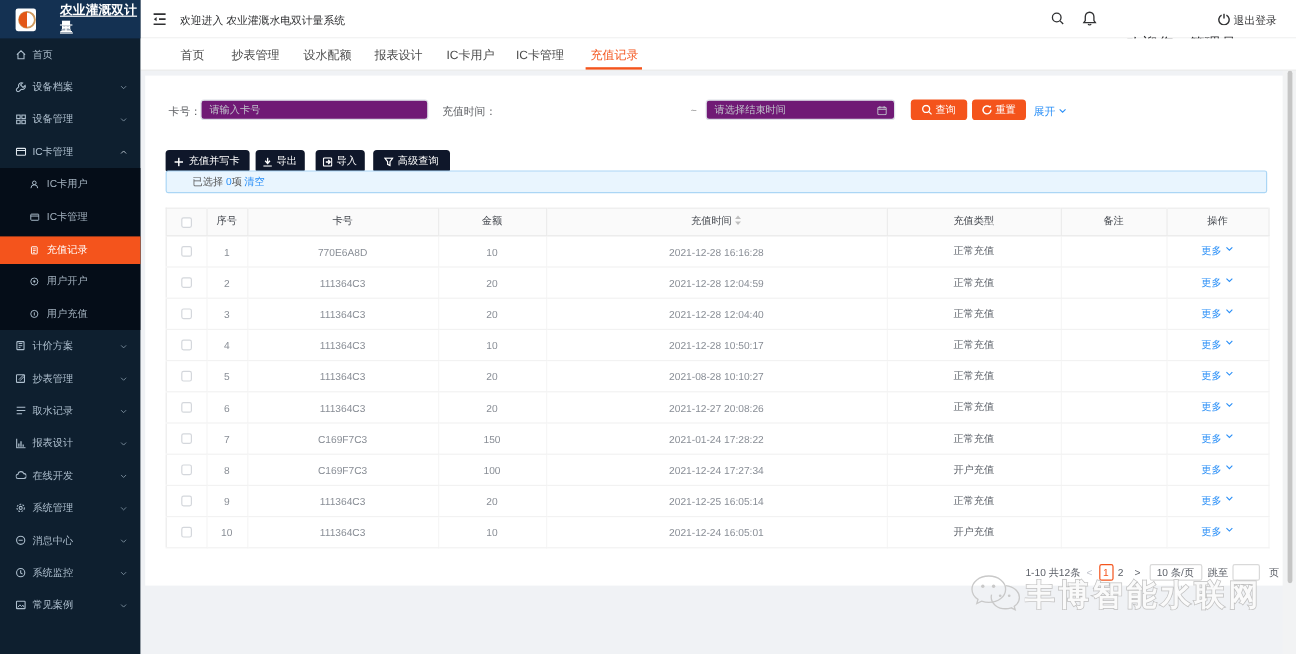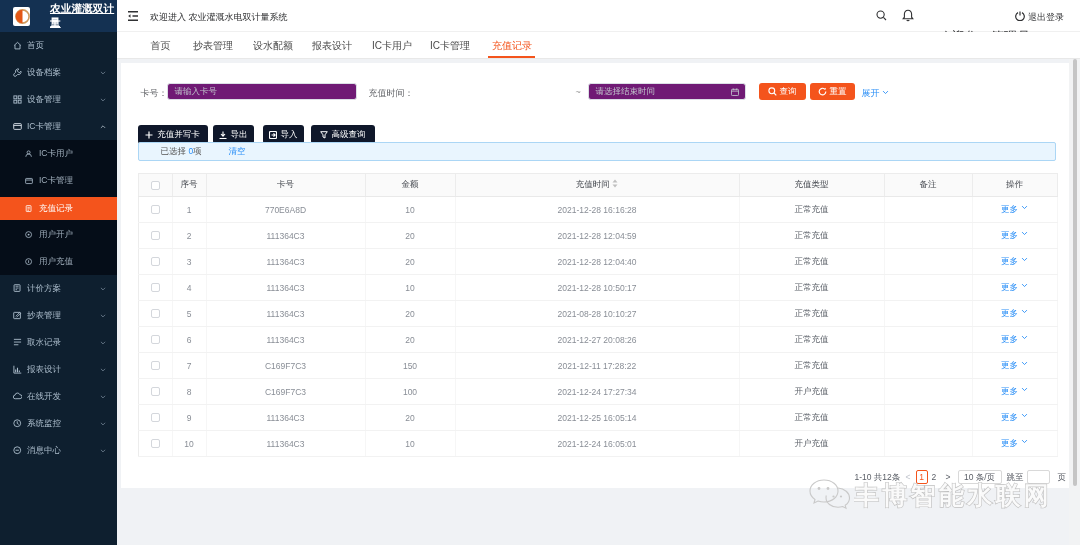--- a/index.html
+++ b/index.html
@@ -48,21 +48,21 @@
 .btn { position:absolute; top:20px; height:17px; background:#f4541c; border-radius:3px; color:#fff; font-size:8.5px; display:flex; align-items:center; justify-content:center; }
 #expand { position:absolute; top:24px; font-size:9px; color:#2a8ff7; }
 
 
 .abtn { position:absolute; top:50px; height:19px; background:#0f172a; border-radius:3px; color:#fff; font-size:8.5px; display:flex; align-items:center; justify-content:center;margin-top:12px; }
 .abtn svg { margin-right:4px; }
 
 
 #alert { position:absolute; left:17px; top:79px; width:918px; height:19px; background:#e9f5fe; border:1px solid #abd6f5; border-radius:2px; font-size:8.5px; color:#555; line-height:17px; }
 #alert .n { color:#2a8ff7; }
-#alert .clear { color:#2a8ff7; margin-left:27px;text-align:right; }
+#alert .clear { color:#2a8ff7; margin-left:2px;text-align:right; }
 
 
 #table { position:absolute; left:17px; top:110px; width:919px; }
 table { border-collapse:collapse; width:919px; table-layout:fixed; border:1px solid #ececec; border-bottom:none; }
 th { background:#fafafa; height:23px; font-size:8.5px; color:#42464d; font-weight:normal; border-bottom:1px solid #e9e9e9; border-right:1px solid #ececec; }
 td { height:26px; text-align:center; font-size:8.5px; color:#898e96; border-bottom:1px solid #f2f2f2; border-right:1px solid #f6f6f6; }
 td.t { color:#5d626a; }
 .cb { width:9px; height:9px; border:1px solid #d4d7dc; border-radius:2px; background:#fff; margin:0 auto; }
 .more { color:#2a8ff7; }
 .more svg { vertical-align:1px; margin-left:3px; }
@@ -189,32 +189,48 @@
         </svg></div>
       <div class="mi "><span class="ic">
           <svg viewBox="0 0 10 10">
             <path d="M2.5 7.5 a2 2 0 0 1 -0.3 -4 a2.8 2.8 0 0 1 5.4 -0.5 a2.2 2.2 0 0 1 0.3 4.4 Z" fill="none" stroke="#aebfce" stroke-width="1"></path>
           </svg>
         </span>在线开发<svg class="caret" viewBox="0 0 10 10">
           <path d="M1.5 3 L5 6.5 L8.5 3" fill="none" stroke="#8294a5" stroke-width="1.2"></path>
         </svg></div>
       <div class="mi "><span class="ic">
           <svg viewBox="0 0 10 10">
+            <circle cx="4.7" cy="4.7" r="1.4" fill="none" stroke="#aebfce" stroke-width="1"></circle>
+            <circle cx="4.7" cy="4.7" r="3.4" fill="none" stroke="#aebfce" stroke-width="1" stroke-dasharray="1.7 1.2"></circle>
+          </svg>
+        </span>系统管理<svg class="caret" viewBox="0 0 10 10">
+          <path d="M1.5 3 L5 6.5 L8.5 3" fill="none" stroke="#8294a5" stroke-width="1.2"></path>
+        </svg></div>
+      <div class="mi "><span class="ic">
+          <svg viewBox="0 0 10 10">
+            <circle cx="4.7" cy="4.7" r="3.8" fill="none" stroke="#aebfce" stroke-width="1"></circle>
+            <path d="M2.8 4.7 H6.6" stroke="#aebfce" stroke-width="1"></path>
+          </svg>
+        </span>消息中心<svg class="caret" viewBox="0 0 10 10">
+          <path d="M1.5 3 L5 6.5 L8.5 3" fill="none" stroke="#8294a5" stroke-width="1.2"></path>
+        </svg></div>
+      <div class="mi "><span class="ic">
+          <svg viewBox="0 0 10 10">
             <circle cx="4.7" cy="4.7" r="3.8" fill="none" stroke="#aebfce" stroke-width="1"></circle>
             <path d="M4.7 2.5 V4.9 L6.4 6" fill="none" stroke="#aebfce" stroke-width="1"></path>
           </svg>
         </span>系统监控<svg class="caret" viewBox="0 0 10 10">
           <path d="M1.5 3 L5 6.5 L8.5 3" fill="none" stroke="#8294a5" stroke-width="1.2"></path>
         </svg></div>
       <div class="mi "><span class="ic">
           <svg viewBox="0 0 10 10">
-            <circle cx="4.7" cy="4.7" r="3.8" fill="none" stroke="#aebfce" stroke-width="1"></circle>
-            <path d="M2.8 4.7 H6.6" stroke="#aebfce" stroke-width="1"></path>
-          </svg>
-        </span>消息中心<svg class="caret" viewBox="0 0 10 10">
+            <rect x="0.8" y="1.2" width="8" height="6.8" rx="0.6" fill="none" stroke="#aebfce" stroke-width="1"></rect>
+            <path d="M2 6.8 L4 4.5 L5.5 6 L6.8 4.8 L8 6.8" fill="none" stroke="#aebfce" stroke-width="0.9"></path>
+          </svg>
+        </span>常见案例<svg class="caret" viewBox="0 0 10 10">
           <path d="M1.5 3 L5 6.5 L8.5 3" fill="none" stroke="#8294a5" stroke-width="1.2"></path>
         </svg></div>
     </div>
 </div>
 
 <div id="header">
   <svg id="foldicon" width="12" height="12" viewBox="0 0 12 12">
       <g stroke="#303133" stroke-width="1.4" fill="none">
         <path d="M1 1.8h10M5.5 6h5.5M1 10.2h10"></path>
         <path d="M3.5 4.2 L1.2 6 L3.5 7.8" fill="#303133" stroke="none"></path>
@@ -403,21 +419,21 @@
                     <path d="M1.5 3 L5 6.5 L8.5 3" fill="none" stroke="#2a8ff7" stroke-width="1.3"></path>
                   </svg></span></td>
             </tr>
             <tr>
               <td>
                 <div class="cb"></div>
               </td>
               <td>7</td>
               <td>C169F7C3</td>
               <td>150</td>
-              <td>2021-12-11 17:28:22</td>
+              <td>2021-01-24 17:28:22</td>
               <td class="t">正常充值</td>
               <td></td>
               <td><span class="more">更多<svg width="7" height="7" viewBox="0 0 10 10">
                     <path d="M1.5 3 L5 6.5 L8.5 3" fill="none" stroke="#2a8ff7" stroke-width="1.3"></path>
                   </svg></span></td>
             </tr>
             <tr>
               <td>
                 <div class="cb"></div>
               </td>

